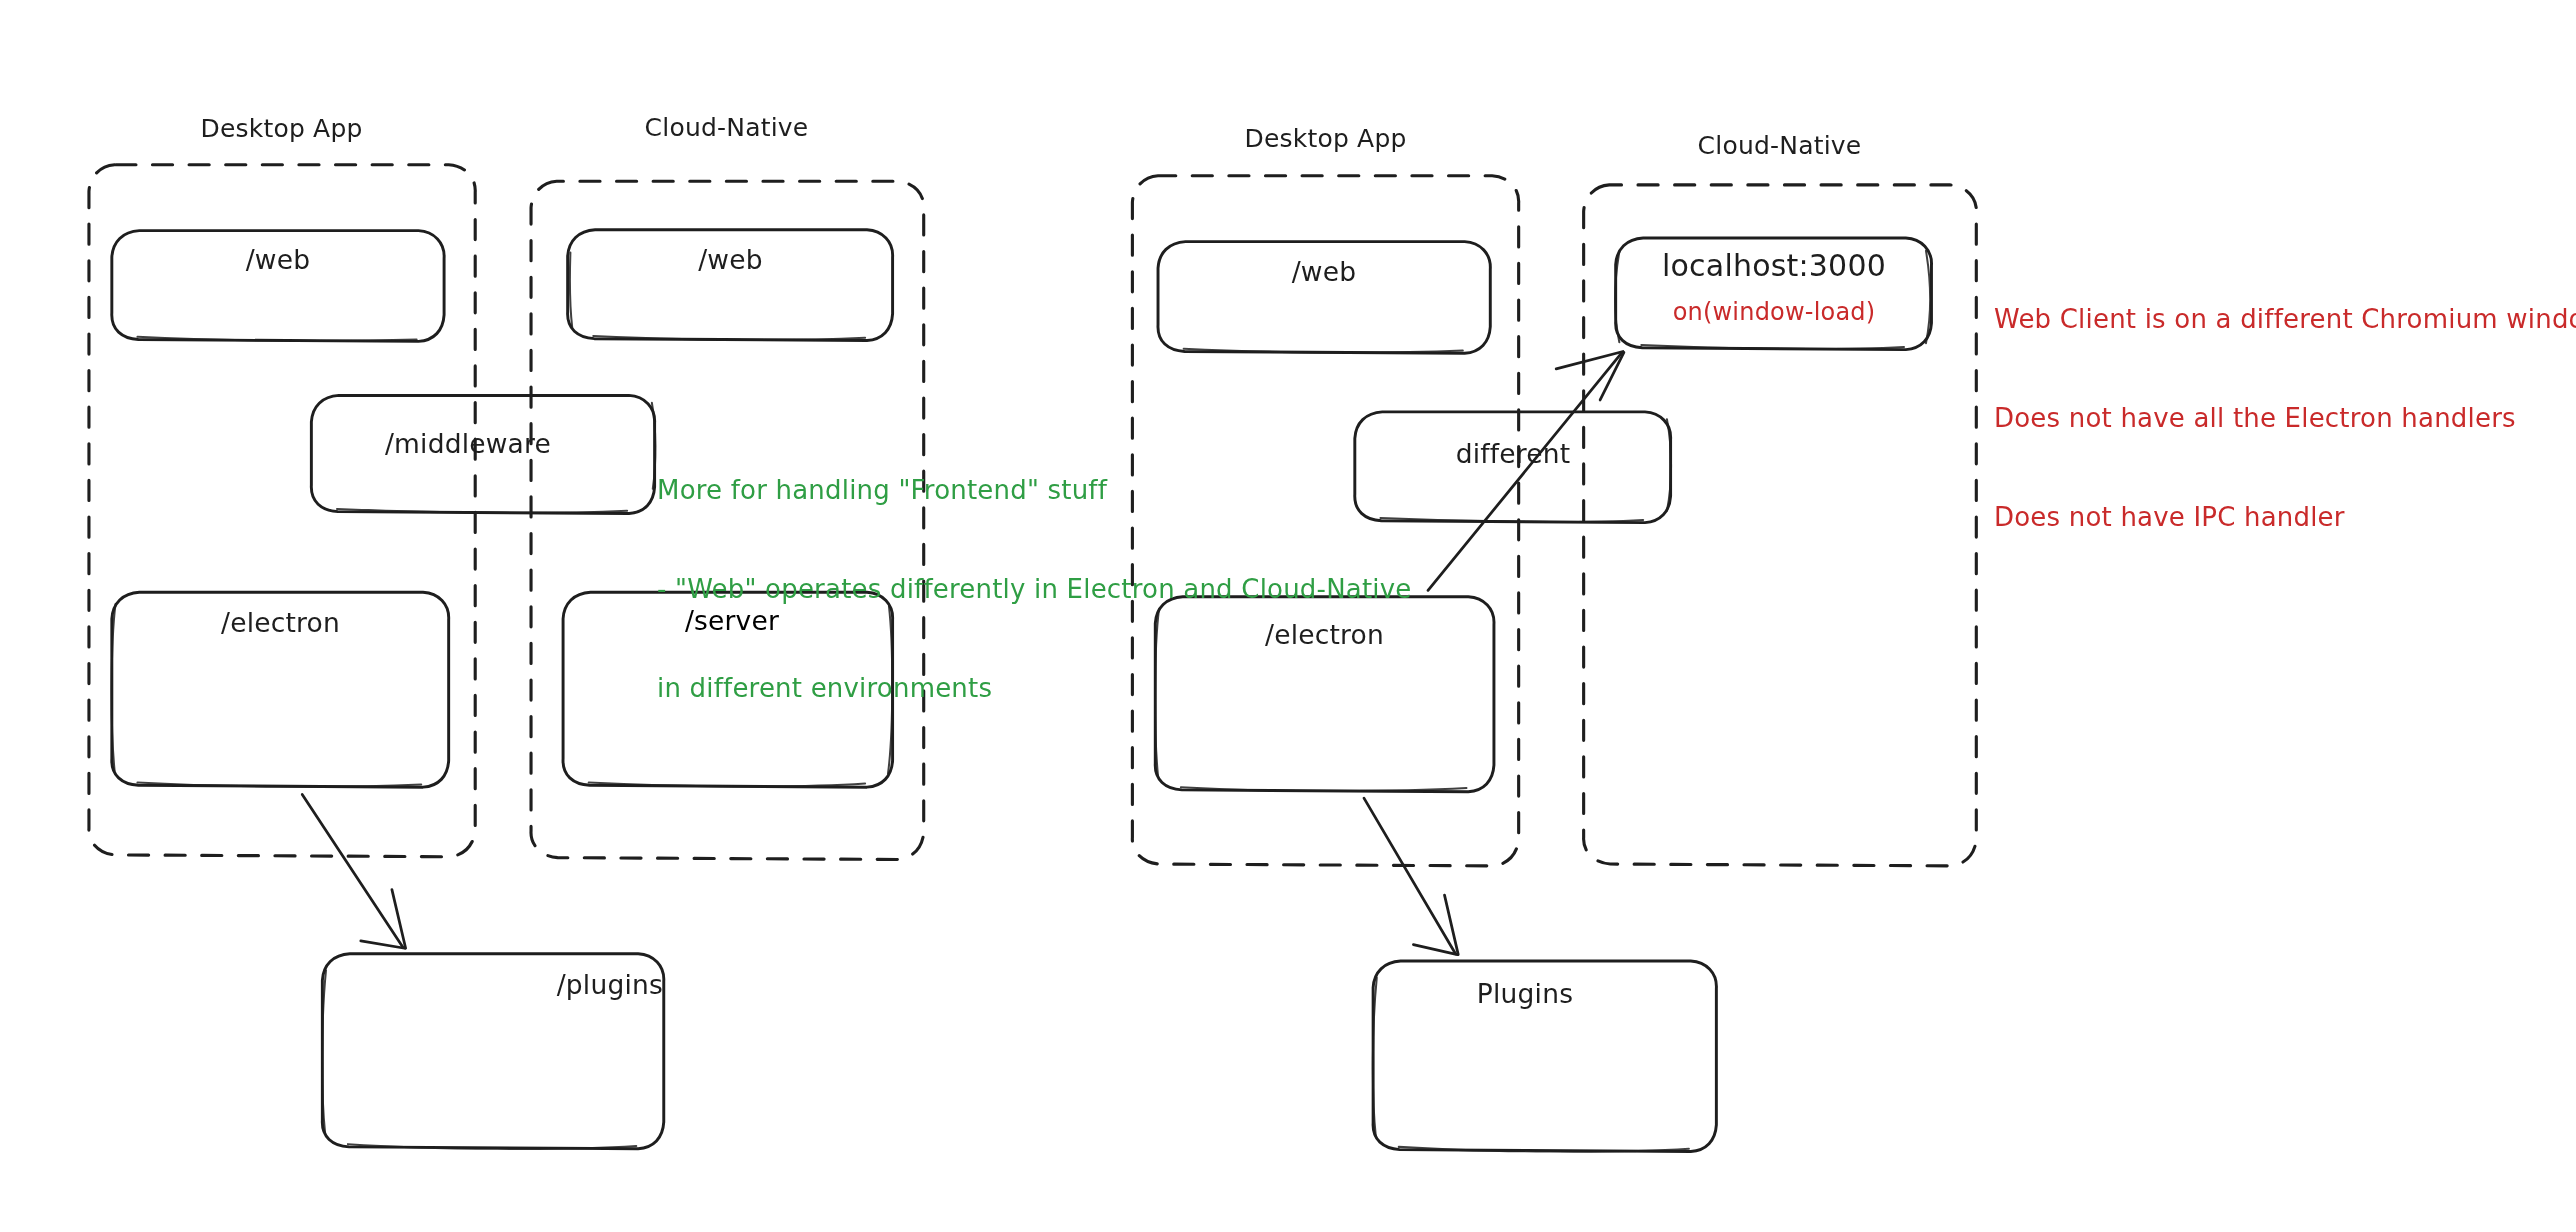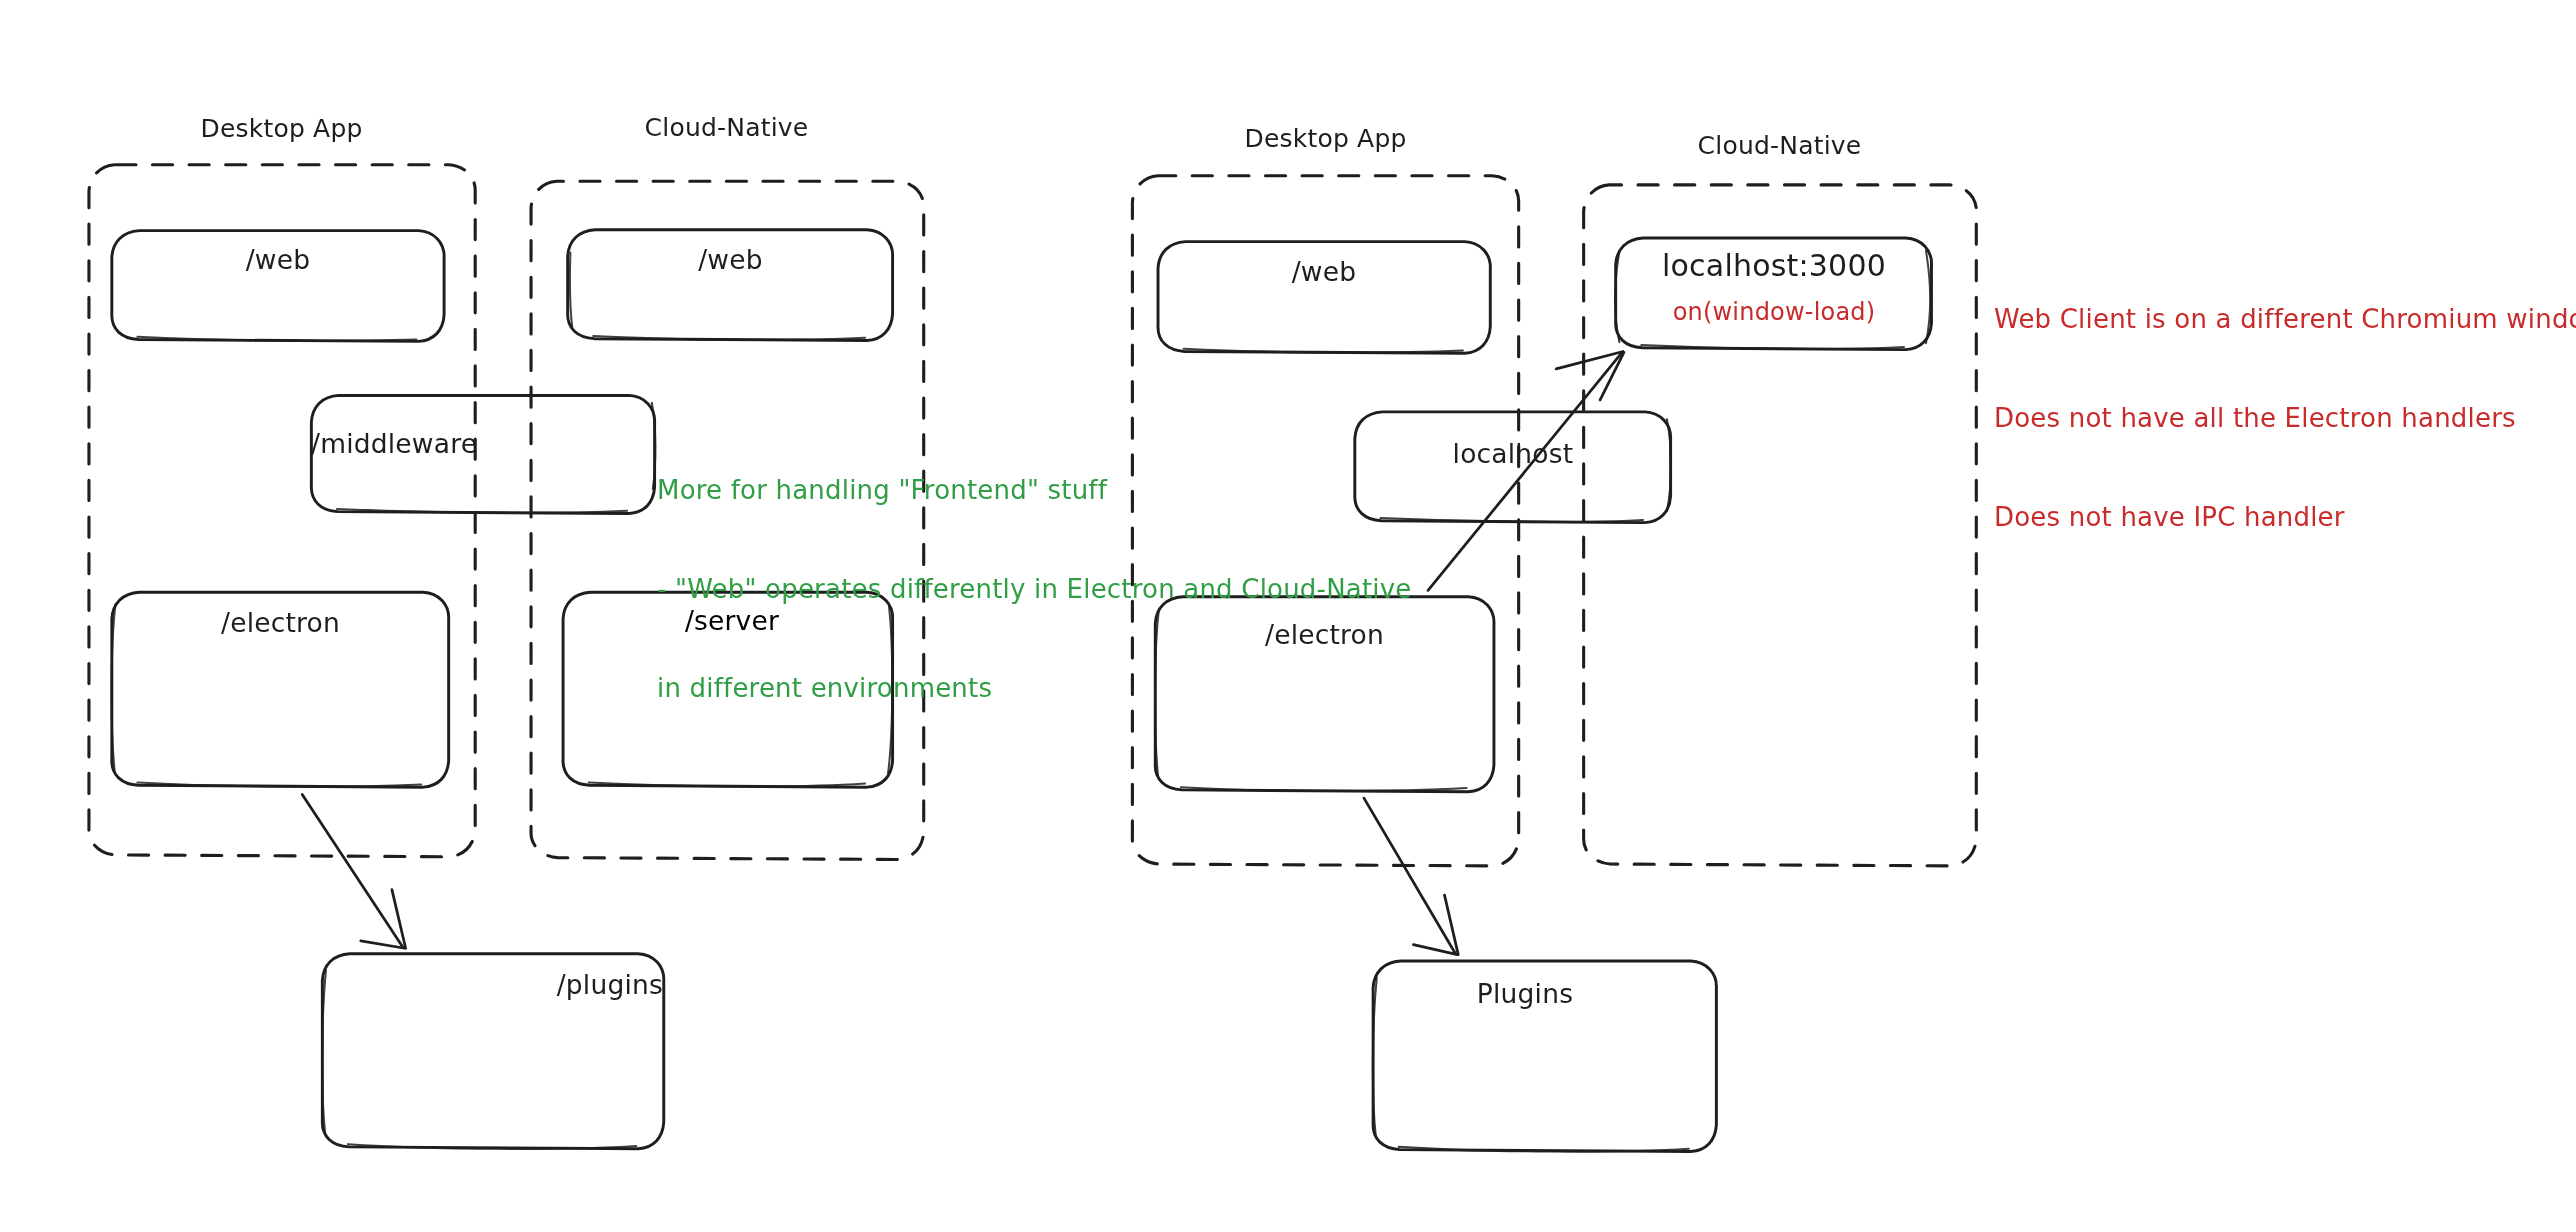--- a/index.html
+++ b/index.html
@@ -169,29 +169,29 @@
 
   </svg>
 
   <div class="lbl group-title" style="left:87px;top:114px;width:389px;text-align:center;">Desktop App</div>
   <div class="lbl group-title" style="left:529px;top:113px;width:395px;text-align:center;">Cloud-Native</div>
   <div class="lbl group-title" style="left:1131px;top:124px;width:389px;text-align:center;">Desktop App</div>
   <div class="lbl group-title" style="left:1582px;top:131px;width:395px;text-align:center;">Cloud-Native</div>
 
   <div class="lbl node-label" style="left:112px;top:244px;width:332px;text-align:center;">/web</div>
   <div class="lbl node-label" style="left:568px;top:244px;width:325px;text-align:center;">/web</div>
-  <div class="lbl node-label" style="left:311px;top:428px;width:302px;">/middleware</div>
+  <div class="lbl node-label" style="left:311px;top:428px;width:302px;text-align:center;padding-left:6px;">/middleware</div>
   <div class="lbl node-label" style="left:112px;top:607px;width:337px;text-align:center;">/electron</div>
   <div class="lbl node-label" style="left:563px;top:605px;width:338px;text-align:center;color:#000000;">/server</div>
   <div class="lbl node-label" style="left:322px;top:969px;width:341px;text-align:right;">/plugins</div>
 
   <div class="lbl node-label" style="left:1158px;top:256px;width:332px;text-align:center;">/web</div>
   <div class="lbl node-label-lg" style="left:1616px;top:248px;width:316px;text-align:center;">localhost:3000</div>
   <div class="lbl sub-red" style="left:1616px;top:298px;width:316px;text-align:center;">on(window-load)</div>
-  <div class="lbl node-label" style="left:1355px;top:438px;width:316px;text-align:center;">localhost</div>
+  <div class="lbl node-label" style="left:1355px;top:438px;width:316px;text-align:center;">different</div>
   <div class="lbl node-label" style="left:1155px;top:619px;width:339px;text-align:center;">/electron</div>
   <div class="lbl node-label" style="left:1338px;top:978px;width:374px;text-align:center;">Plugins</div>
 
   <div class="lbl note green" style="left:657px;top:408px;">
     <div>More for handling "Frontend" stuff</div>
     <div>- "Web" operates differently in Electron and Cloud-Native</div>
     <div>in different environments</div>
   </div>
 
   <div class="lbl note red" style="left:1994px;top:237px;">

